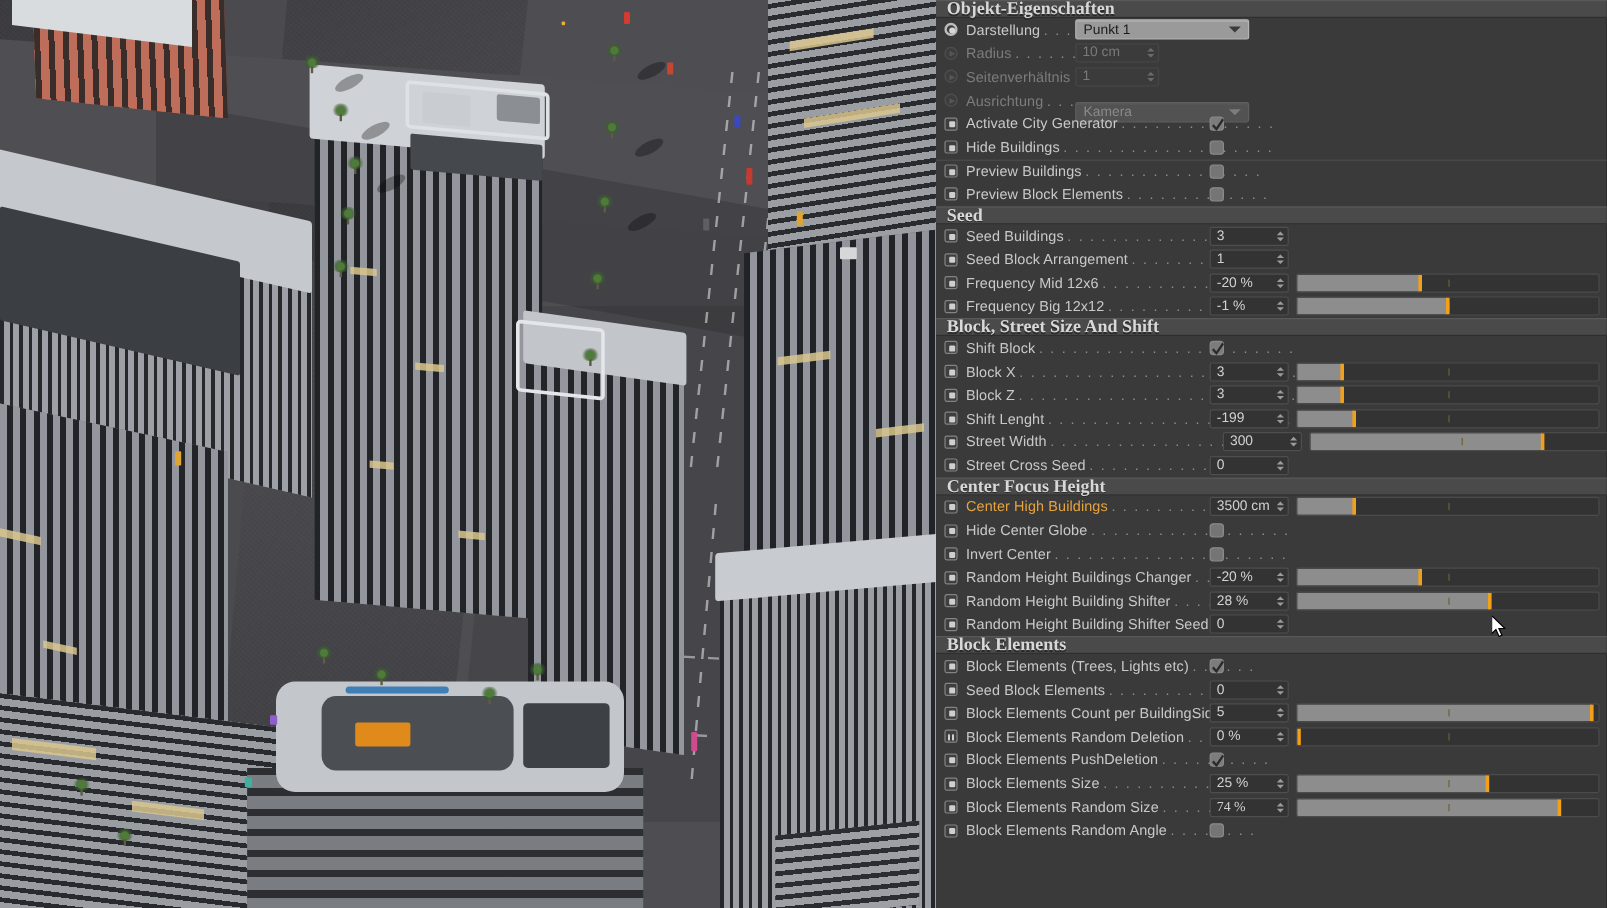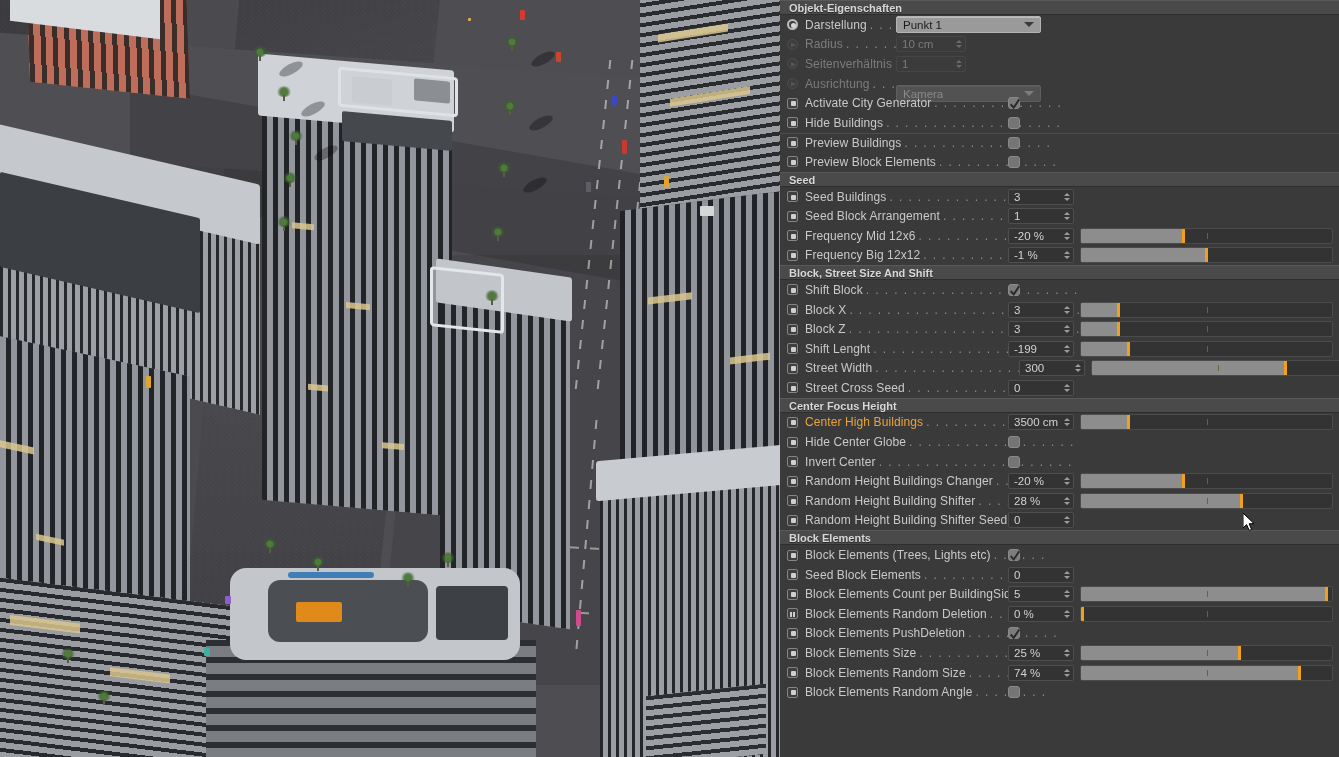--- a/index.html
+++ b/index.html
@@ -61,22 +61,22 @@
   .tiny { position:absolute; width:3px; height:3px; border-radius:1px; }
 
   
   #panel { position:absolute; left:780px; top:0; width:559px; height:757px;
     background:#3a3a3a; color:#c8c8c8; font-size:12px; }
   #panel-edge { position:absolute; left:780px; top:0; width:4px; height:757px;
     background:linear-gradient(to right,#8e8e8e,#6a6a6a 45%,#303030); }
 
   .group-head { position:relative; height:15px; line-height:15px;
     background:#4a4a4a; border-top:1px solid #595959; border-bottom:1px solid #2e2e2e;
-    padding-left:9px; font-size:11px; font-weight:bold; color:#d8d8d8;
-    text-shadow:0 1px 0 #2a2a2a; }
+    padding-left:9px; font-size:15px; font-weight:bold; color:#d8d8d8;
+    text-shadow:0 1px 0 #2a2a2a;font-family:Liberation Serif, serif; }
 
   .row { position:relative; height:19.6px; display:flex; align-items:center;
     padding-left:7px; }
   .row.sep { border-top:1px solid #4d4d4d; }
 
   
   .trk { width:11px; height:11px; border-radius:50%; flex:0 0 auto;
     border:1px solid #848484; background:#3f3f3f; position:relative; margin-right:7px; }
   .trk::after { content:""; position:absolute; left:3px; top:2.5px; width:5px; height:5px;
     background:#cfcfcf; clip-path:polygon(0 0,100% 50%,0 100%); }
@@ -683,21 +683,21 @@
               <span class="fill" style="width: 63%;"></span>
               <span class="tick" style="left: 50%;"></span>
               <span class="mark" style="left: calc(63% - 1.5px);"></span>
             </span>
           </span>
         </div>
         <div class="row">
           <span class="trk box sq"></span>
           <span class="lbl">Block Elements Random Size</span>
           <span class="dots">. . . . . . . . .</span>
-          <span class="ctlwrap" style="left: 228px;">
+          <span class="ctlwrap" style="left: 228px; font-family: Liberation Serif, serif;">
             <span class="numfield" style="width: 66px;">
               <span class="v">74 %</span>
               <span class="spin"></span>
             </span>
             <span class="slider" style="position: absolute; left: 72px; width: 253px;">
               <span class="fill" style="width: 87%;"></span>
               <span class="tick" style="left: 50%;"></span>
               <span class="mark" style="left: calc(87% - 1.5px);"></span>
             </span>
           </span>

